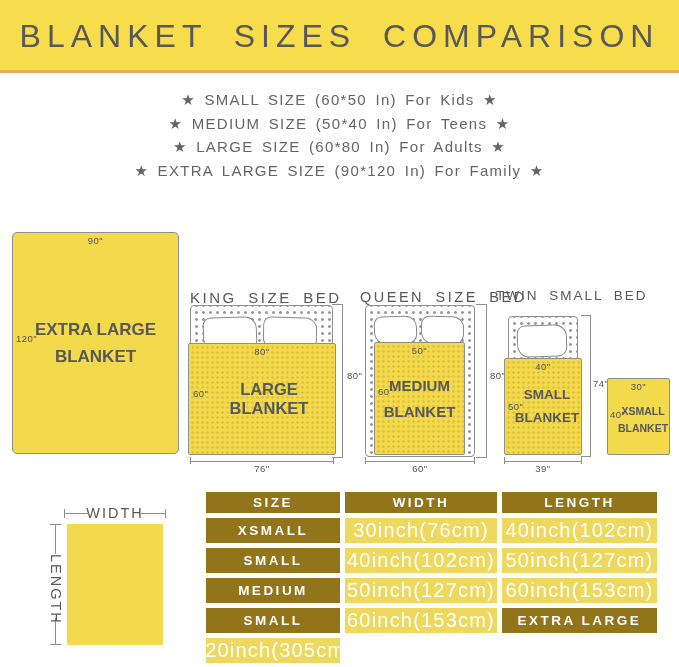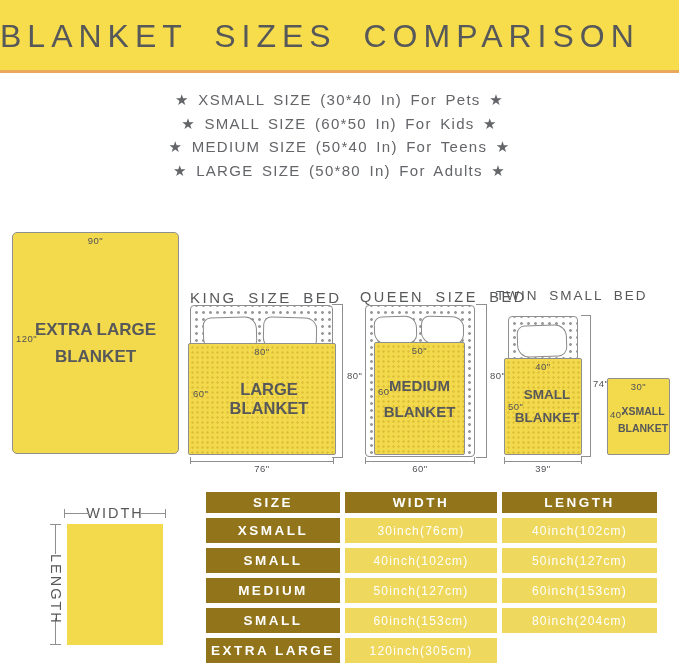--- a/index.html
+++ b/index.html
@@ -3,21 +3,21 @@
 <meta charset="utf-8">
 <style>
   html,body{margin:0;padding:0;background:#fff;}
   #canvas{position:relative;width:679px;height:667px;background:#fff;overflow:hidden;
           font-family:"Liberation Sans","DejaVu Sans",sans-serif;}
 
   
   .banner{position:absolute;left:0;top:0;width:679px;height:70px;
           background:var(--banner-yellow,#F7DD4B);
           border-bottom:3px solid var(--accent-orange,#E9A95B);}
-  .banner h1{margin:0;height:66px;line-height:72px;text-align:left;
+  .banner h1{margin:0;height:66px;line-height:72px;text-align:center;
              font-size:32px;font-weight:500;letter-spacing:6px;word-spacing:12px;
              color:var(--text-dark,#57585A);}
 
   
   .star-list{position:absolute;left:0;top:88px;width:679px;text-align:center;
              color:var(--list-gray,#646568);}
   .star-line{font-size:15px;line-height:23.6px;letter-spacing:1.3px;word-spacing:3px;}
 
   
   .abs{position:absolute;}
@@ -51,36 +51,36 @@
 
   
   #size-table{position:absolute;left:206px;top:492px;display:grid;
               grid-template-columns:134px 152px 155px;
               grid-template-rows:21px repeat(5,25px);
               column-gap:5px;row-gap:5px;background:#fff;}
   #size-table .cell{display:flex;align-items:center;justify-content:center;white-space:nowrap;}
   .th,.size-cell{background:var(--table-header-gold,#92741A);color:#fff;font-weight:bold;
                  font-size:13.5px;letter-spacing:2.5px;}
   .data-cell{background:var(--table-cell-yellow,#EFD85E);color:#fff;
-             font-size:12px;letter-spacing:1.2px;}
+             font-size:20px;letter-spacing:1.2px;}
 </style>
 </head>
 <body>
 
 <div id="canvas">
 
   <header class="banner">
     <h1>BLANKET SIZES COMPARISON</h1>
   </header>
 
   <div class="star-list">
-    <div class="star-line">★  XSMALL SIZE (30*40 In) For Pets  ★</div>
     <div class="star-line">★  SMALL SIZE (60*50 In) For Kids  ★</div>
     <div class="star-line">★  MEDIUM SIZE (50*40 In) For Teens  ★</div>
-    <div class="star-line">★  LARGE SIZE (50*80 In) For Adults  ★</div>
+    <div class="star-line">★  LARGE SIZE (60*80 In) For Adults  ★</div>
+    <div class="star-line">★  EXTRA LARGE SIZE (90*120 In) For Family  ★</div>
   </div>
 
   <div class="abs blanket-solid" style="left:12px;top:232px;width:167px;height:222px;border-radius:5px;">
     <span class="dim dim-top">90"</span>
     <span class="dim abs" style="left:3px;top:100px;">120"</span>
     <div class="center-flex bname" style="font-size:17px;line-height:1.6;">
       <span>EXTRA LARGE</span>
       <span>BLANKET</span>
     </div>
   </div>
@@ -178,19 +178,18 @@
     <div class="cell size-cell">SMALL</div>
     <div class="cell data-cell">40inch(102cm)</div>
     <div class="cell data-cell">50inch(127cm)</div>
 
     <div class="cell size-cell">MEDIUM</div>
     <div class="cell data-cell">50inch(127cm)</div>
     <div class="cell data-cell">60inch(153cm)</div>
 
     <div class="cell size-cell">SMALL</div>
     <div class="cell data-cell">60inch(153cm)</div>
-    <div class="cell data-cell">80inch(204cm)</div>
 
     <div class="cell size-cell">EXTRA LARGE</div>
     <div class="cell data-cell">120inch(305cm)</div>
   </div>
 
 </div>
 
 </body></html>

